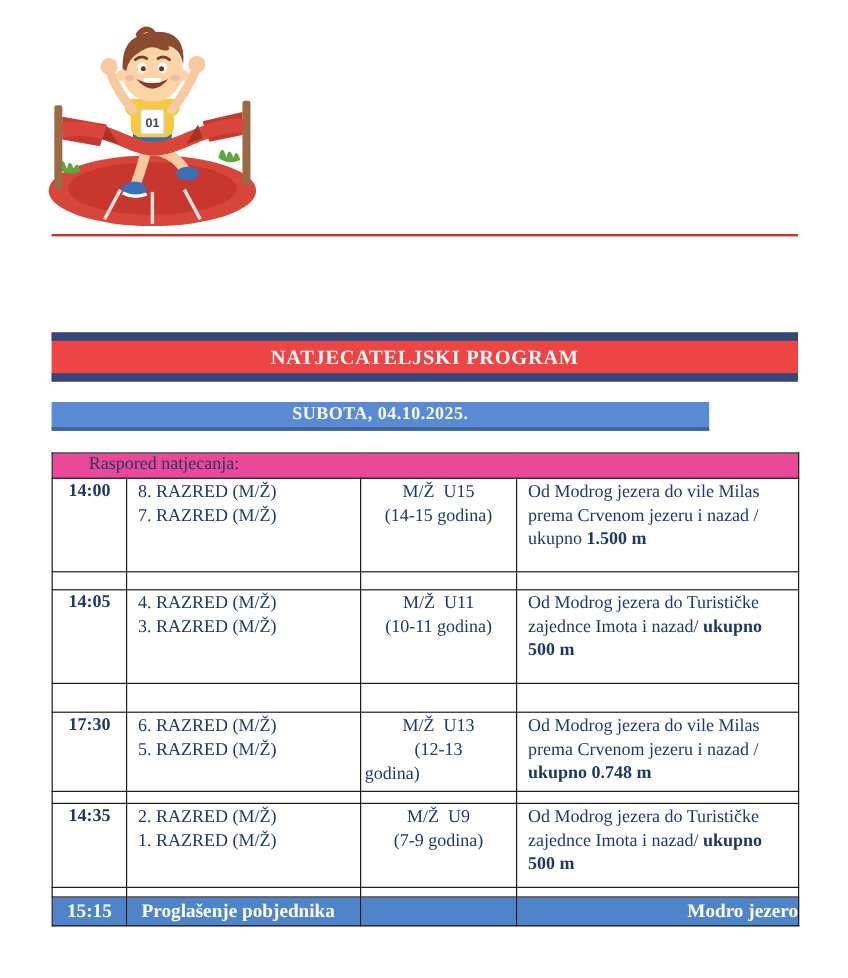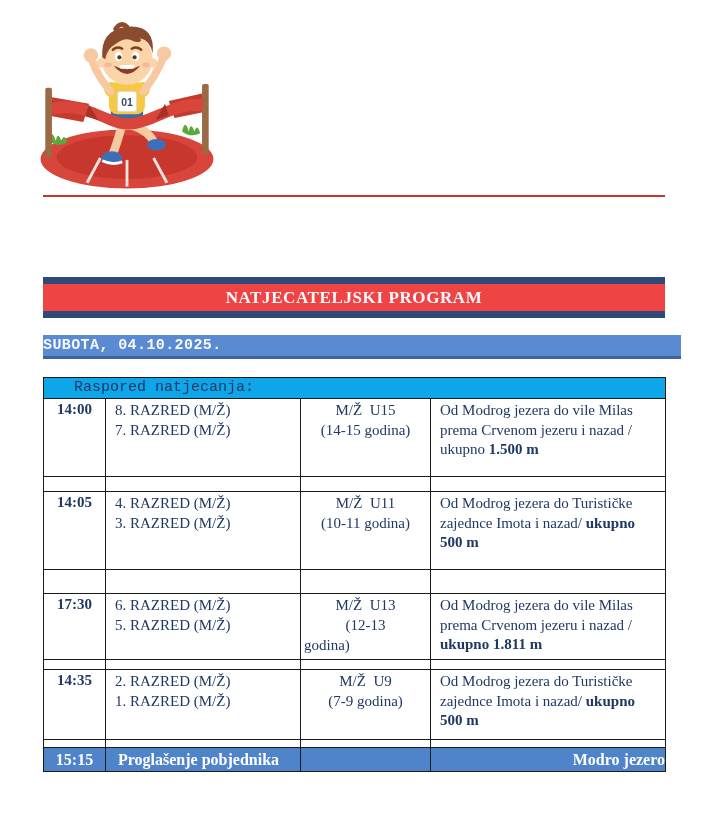--- a/index.html
+++ b/index.html
@@ -14,34 +14,34 @@
 
   .banner-program {
     position:absolute; left:43px; top:277px; width:622px;
     background:#ef4444; border-top:7px solid #2f4a78; border-bottom:7px solid #2f4a78;
     height:41px; display:flex; align-items:center; justify-content:center;
   }
   .banner-program .banner-text {
     color:#f6f9fc; font-weight:bold; font-size:17px; letter-spacing:0.6px;
   }
   .banner-date {
-    position:absolute; left:43px; top:335px; width:638px; height:24px;
+    position:absolute; left:43px; top:335px; width:548px; height:24px;
     background:#5a8ad2; border-bottom:3px solid #3c62a0;
-    display:flex; align-items:center; font-family:Liberation Mono, monospace;
+    display:flex; align-items:center; justify-content:center;
   }
   .banner-date .banner-text { color:#f6f9fc; font-weight:bold; font-size:15px; letter-spacing:0.4px; }
 
   table.schedule {
     position:absolute; left:43px; top:377px; width:622px;
     border-collapse:collapse; table-layout:fixed;
     font-size:15px; color:#1f3864;
   }
   table.schedule td { border:1px solid #1b1b1b; vertical-align:top; }
   tr.thead td {
-    background:#0ea5e9; padding:1px 4px 2px 30px; height:21px; font-size:15px;font-family:Liberation Mono, monospace;
+    background:#ec4899; padding:1px 4px 2px 30px; height:21px; font-size:15px;
   }
   .c-time { font-weight:bold; text-align:center; padding-top:2px; }
   .c-group { padding:2px 4px 2px 9px; line-height:1.32; }
   .c-cat { text-align:center; padding-top:2px; line-height:1.32;margin-top:48px; }
   .c-cat div { white-space:pre-wrap; }
   .c-cat .cl3 { text-align:left; padding-left:3px; }
   .c-route { padding:2px 8px 2px 9px; line-height:1.3; }
   tr.r1 td { height:78px; }
   tr.r2 td { height:78px; }
   tr.r3 td { height:66px; }
@@ -194,21 +194,21 @@
       <td class="c-time">17:30</td>
       <td class="c-group">
         <div>6. RAZRED (M/Ž)</div>
         <div>5. RAZRED (M/Ž)</div>
       </td>
       <td class="c-cat">
         <div class="cl1">M/Ž  U13</div>
         <div class="cl2">(12-13</div>
         <div class="cl3">godina)</div>
       </td>
-      <td class="c-route"><span>Od Modrog jezera do vile Milas prema Crvenom jezeru i nazad / </span><b>ukupno 1.811 m</b></td>
+      <td class="c-route"><span>Od Modrog jezera do vile Milas prema Crvenom jezeru i nazad / </span><b>ukupno 0.748 m</b></td>
     </tr>
     <tr class="sp3">
           <td></td>
           <td></td>
           <td></td>
           <td></td>
         </tr>
 
     <tr class="r4">
       <td class="c-time">14:35</td>

